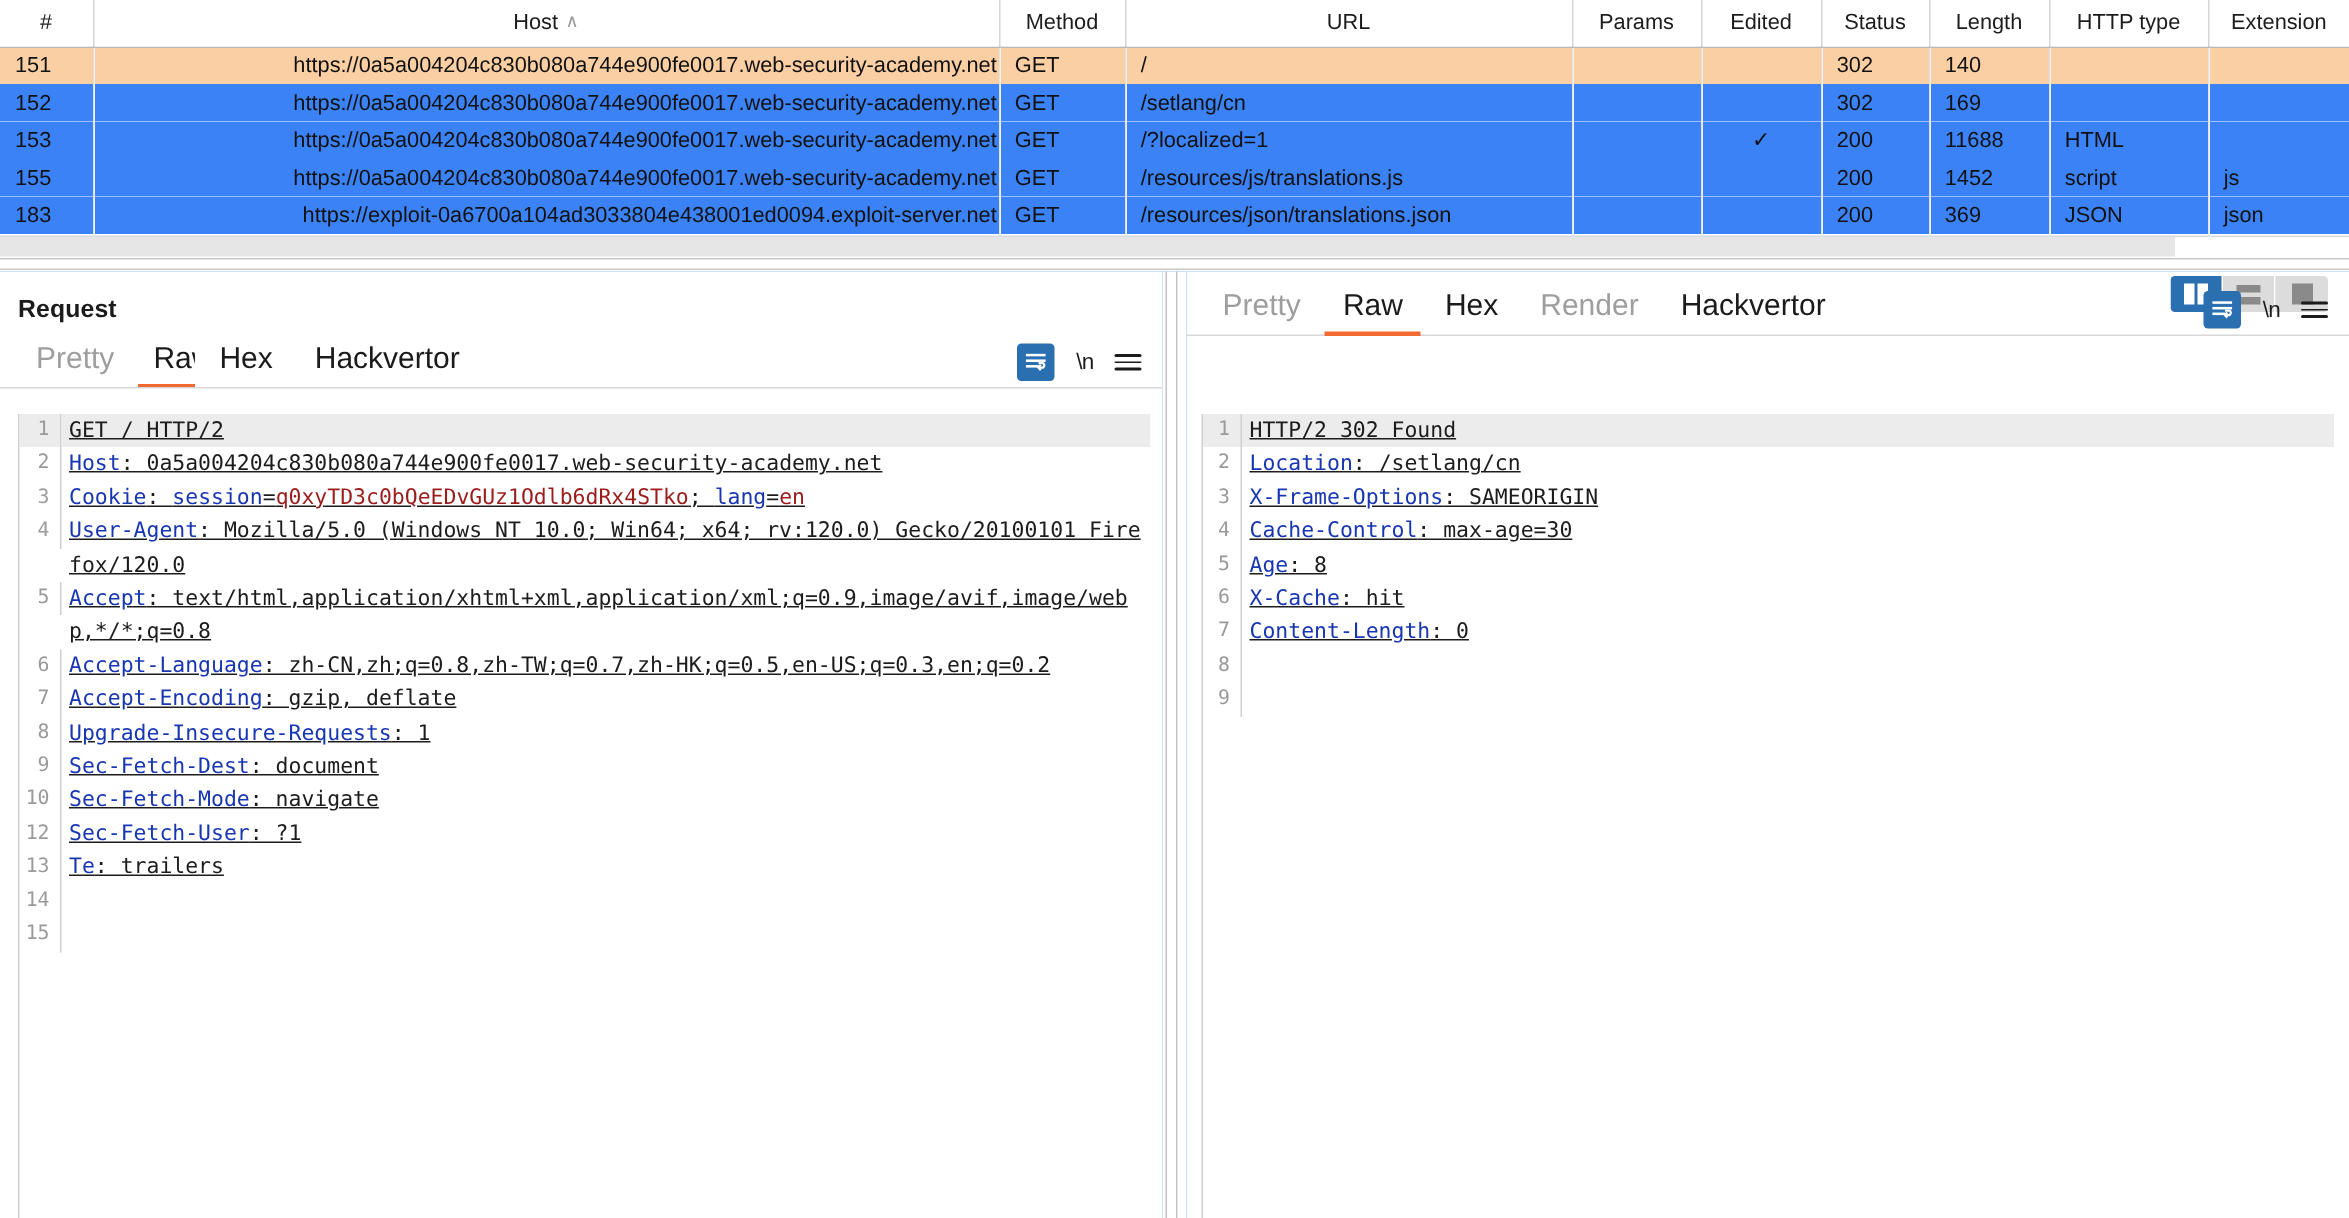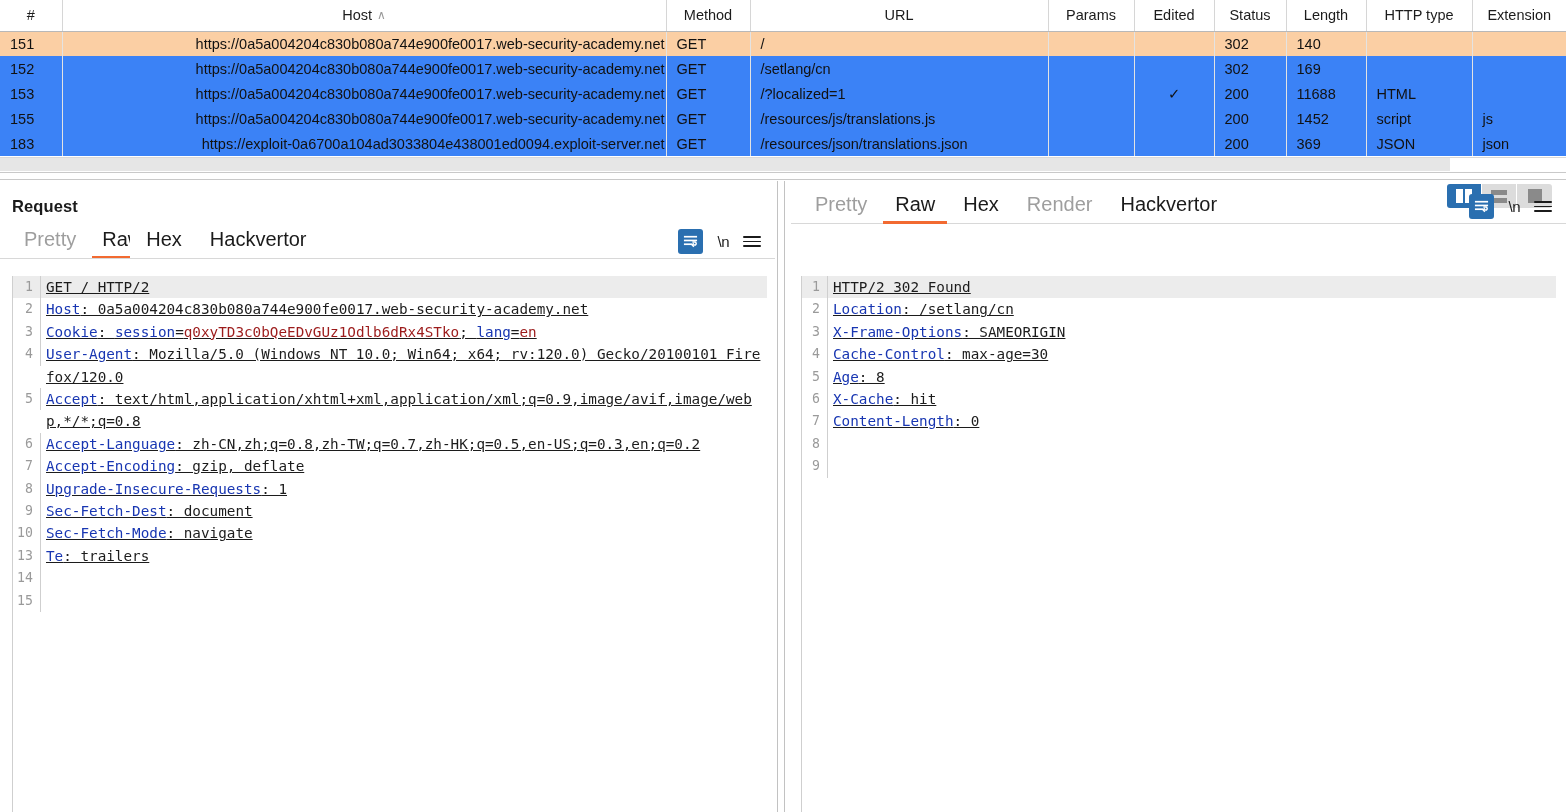--- a/index.html
+++ b/index.html
@@ -352,20 +352,24 @@
         </div>
         <div class="codeline">
           <div class="gut">9</div>
           <div class="txt"><span class="k">Sec-Fetch-Dest</span><span class="v">: document</span></div>
         </div>
         <div class="codeline">
           <div class="gut">10</div>
           <div class="txt"><span class="k">Sec-Fetch-Mode</span><span class="v">: navigate</span></div>
         </div>
         <div class="codeline">
+          <div class="gut">12</div>
+          <div class="txt"><span class="k">Sec-Fetch-User</span><span class="v">: ?1</span></div>
+        </div>
+        <div class="codeline">
           <div class="gut">13</div>
           <div class="txt"><span class="k">Te</span><span class="v">: trailers</span></div>
         </div>
         <div class="codeline">
           <div class="gut">14</div>
           <div class="txt"><span class="v"></span></div>
         </div>
         <div class="codeline">
           <div class="gut">15</div>
           <div class="txt"><span class="v"></span></div>

